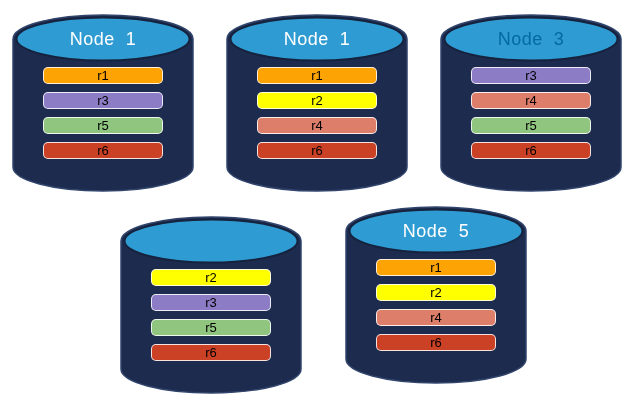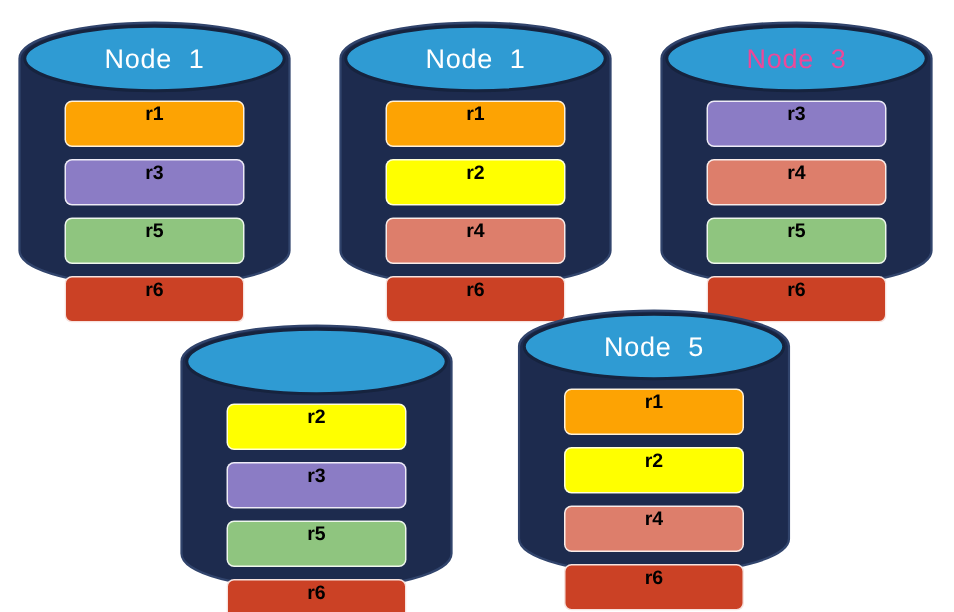--- a/index.html
+++ b/index.html
@@ -50,27 +50,27 @@
   }
   .bars {
     position: absolute;
     left: 31px;
     top: 54px;
     width: 120px;
   }
   .bar {
     box-sizing: border-box;
     width: 120px;
-    height: 31px;
+    height: 17px;
     margin-bottom: 8px;
     border-radius: 5px;
     border: 1px solid rgba(255,255,255,0.85);
     color: #000000;
     font-size: 13px;
-    font-weight: 700;
+    font-weight: 400;
     line-height: 15px;
     text-align: center;
   }
 </style>
 </head>
 <body>
 
 <div id="canvas">
   <div class="node">
     <svg class="cyl-svg" viewBox="0 0 182 180" xmlns="http://www.w3.org/2000/svg">
@@ -98,21 +98,21 @@
         <div class="bar" style="background: rgb(221, 126, 107); color: rgb(0, 0, 0);">r4</div>
         <div class="bar" style="background: rgb(203, 65, 37); color: rgb(0, 0, 0);">r6</div>
       </div>
   </div>
 
   <div class="node">
     <svg class="cyl-svg" viewBox="0 0 182 180" xmlns="http://www.w3.org/2000/svg">
       <path class="cyl-body" d="M1,26 V154 A90,24 0 0 0 181,154 V26 A90,24 0 0 0 1,26 Z" stroke-width="1.5" fill="#1D2B4E" stroke="#31446C"></path>
       <ellipse class="cyl-top" cx="91" cy="26" rx="86.5" ry="21.5" stroke-width="2" fill="#2F9BD3" stroke="#16233E"></ellipse>
     </svg>
-    <div class="node-label" style="color: #ec4899; text-align: right;">Node  3</div>
+    <div class="node-label" style="color: #0369a1; text-align: right;">Node  3</div>
     <div class="bars">
         <div class="bar" style="background: rgb(139, 124, 197); color: rgb(0, 0, 0);">r3</div>
         <div class="bar" style="background: rgb(221, 126, 107); color: rgb(0, 0, 0);">r4</div>
         <div class="bar" style="background: rgb(143, 197, 127); color: rgb(0, 0, 0);">r5</div>
         <div class="bar" style="background: rgb(203, 65, 37); color: rgb(0, 0, 0);">r6</div>
       </div>
   </div>
 
   <div class="node">
     <svg class="cyl-svg" viewBox="0 0 182 180" xmlns="http://www.w3.org/2000/svg">

